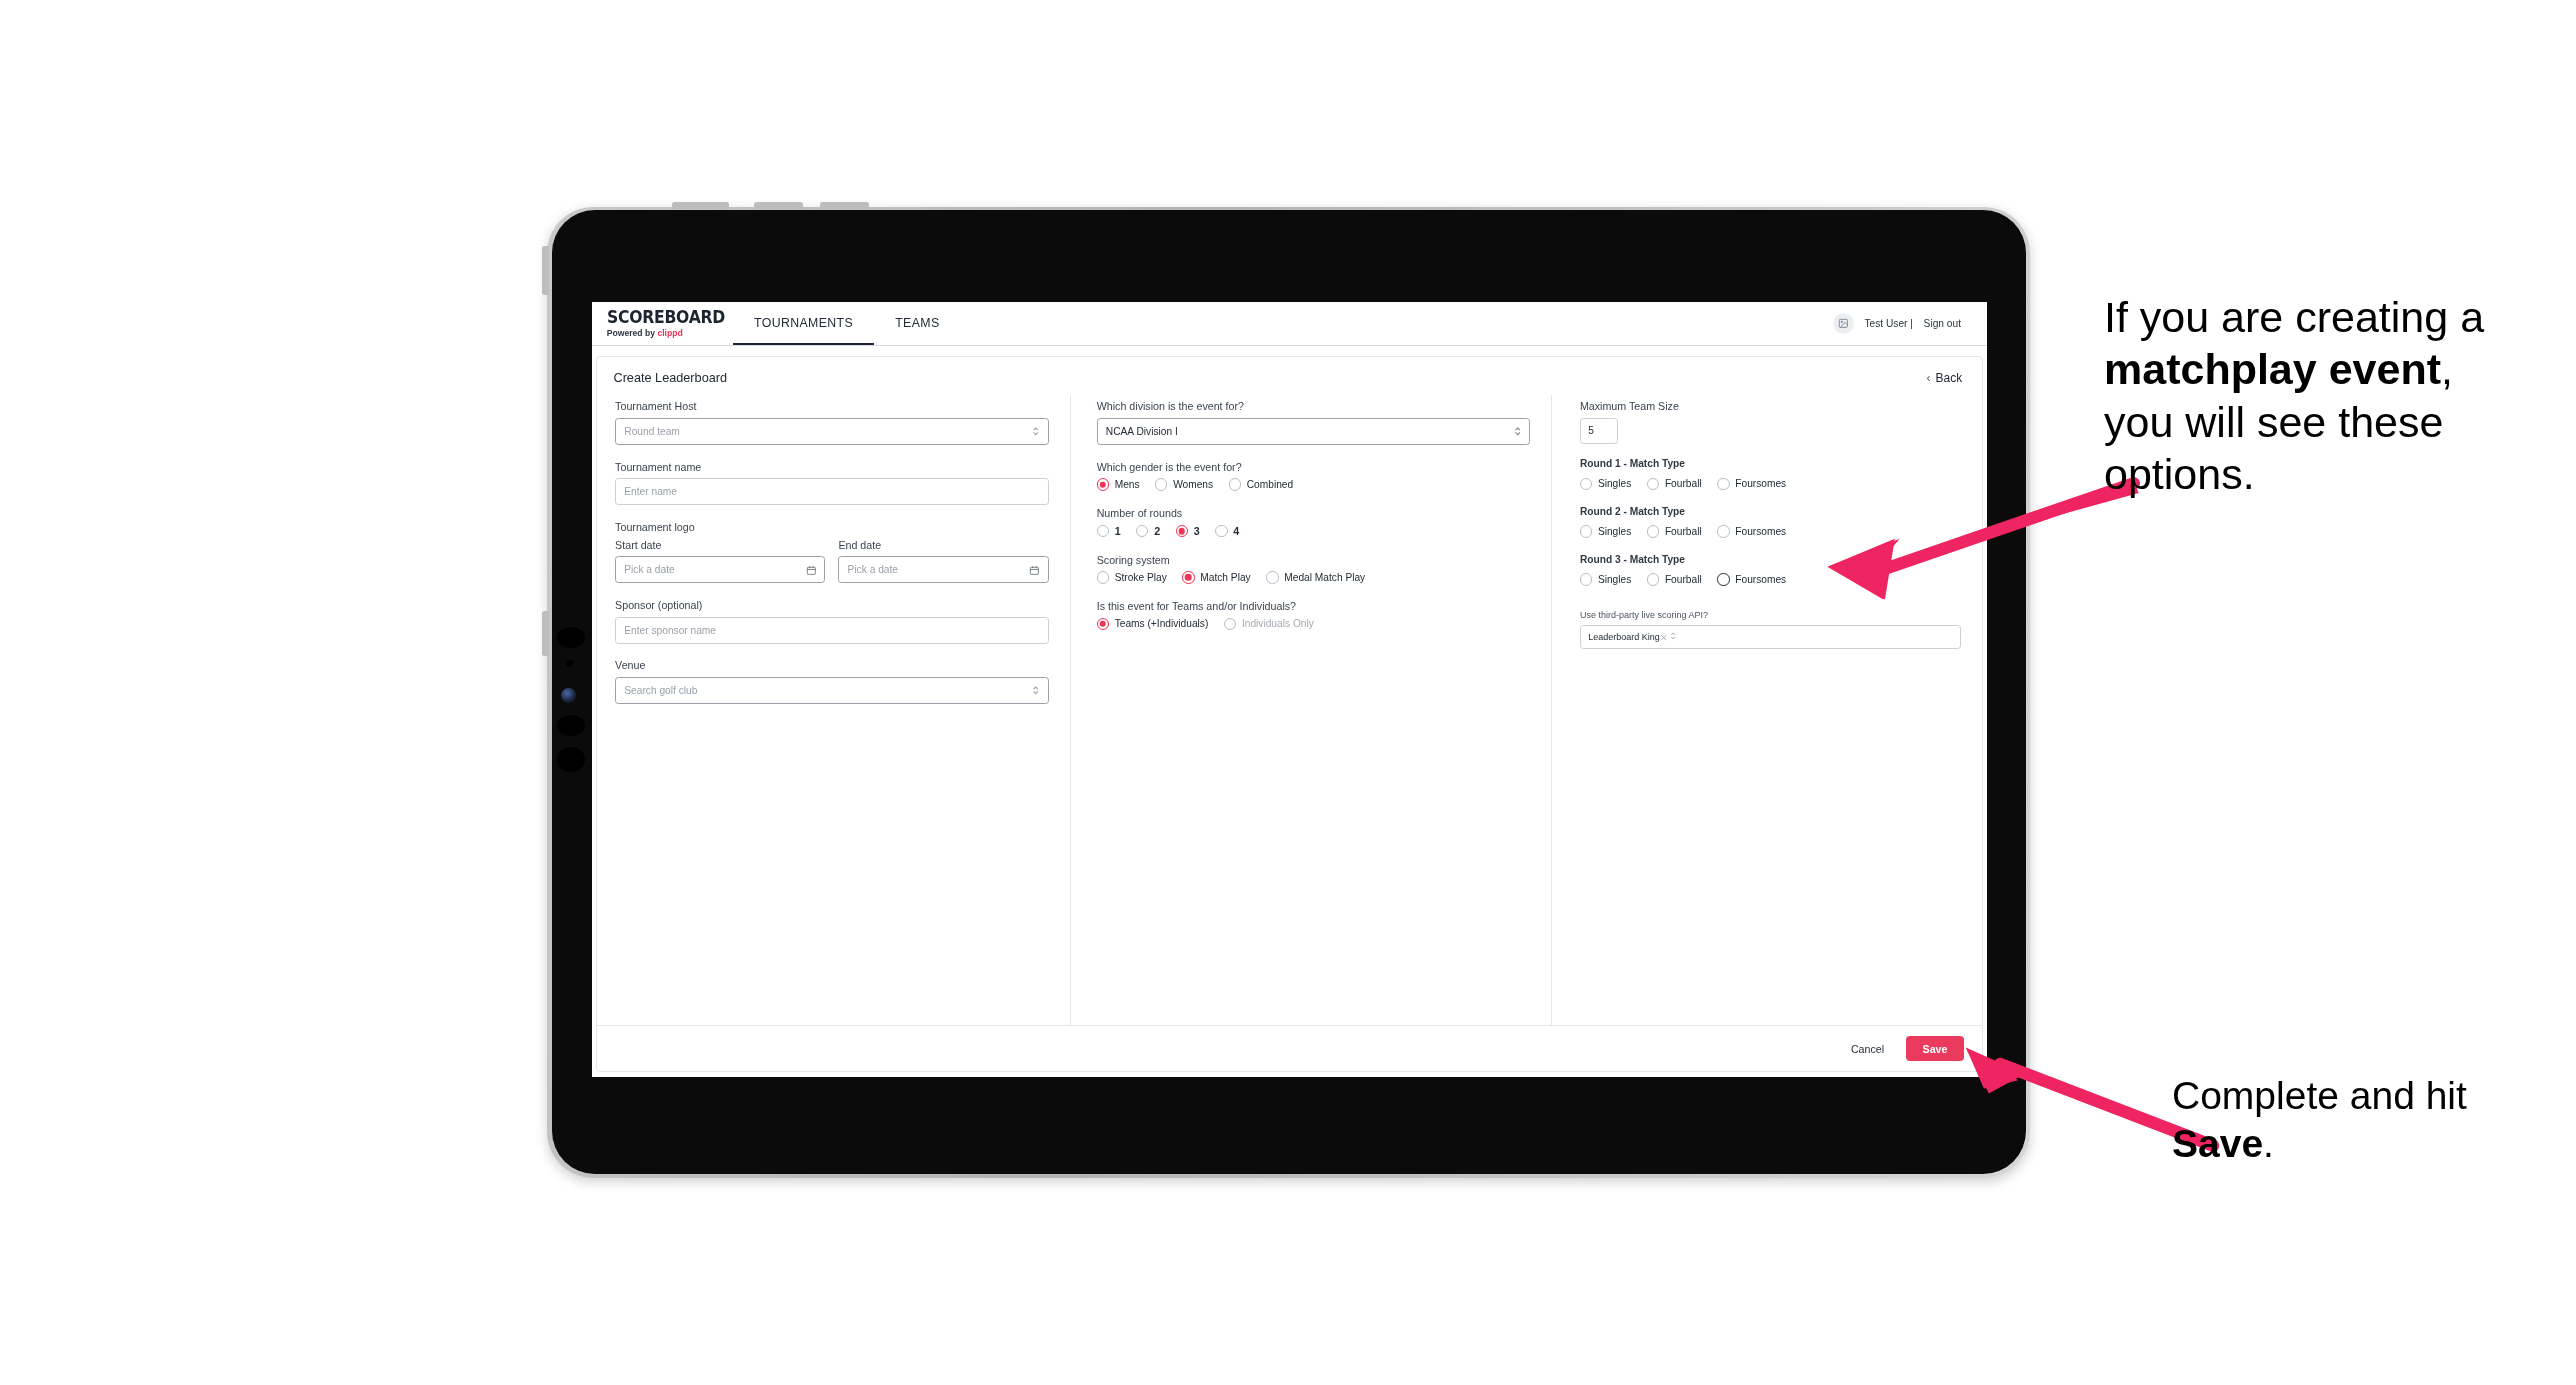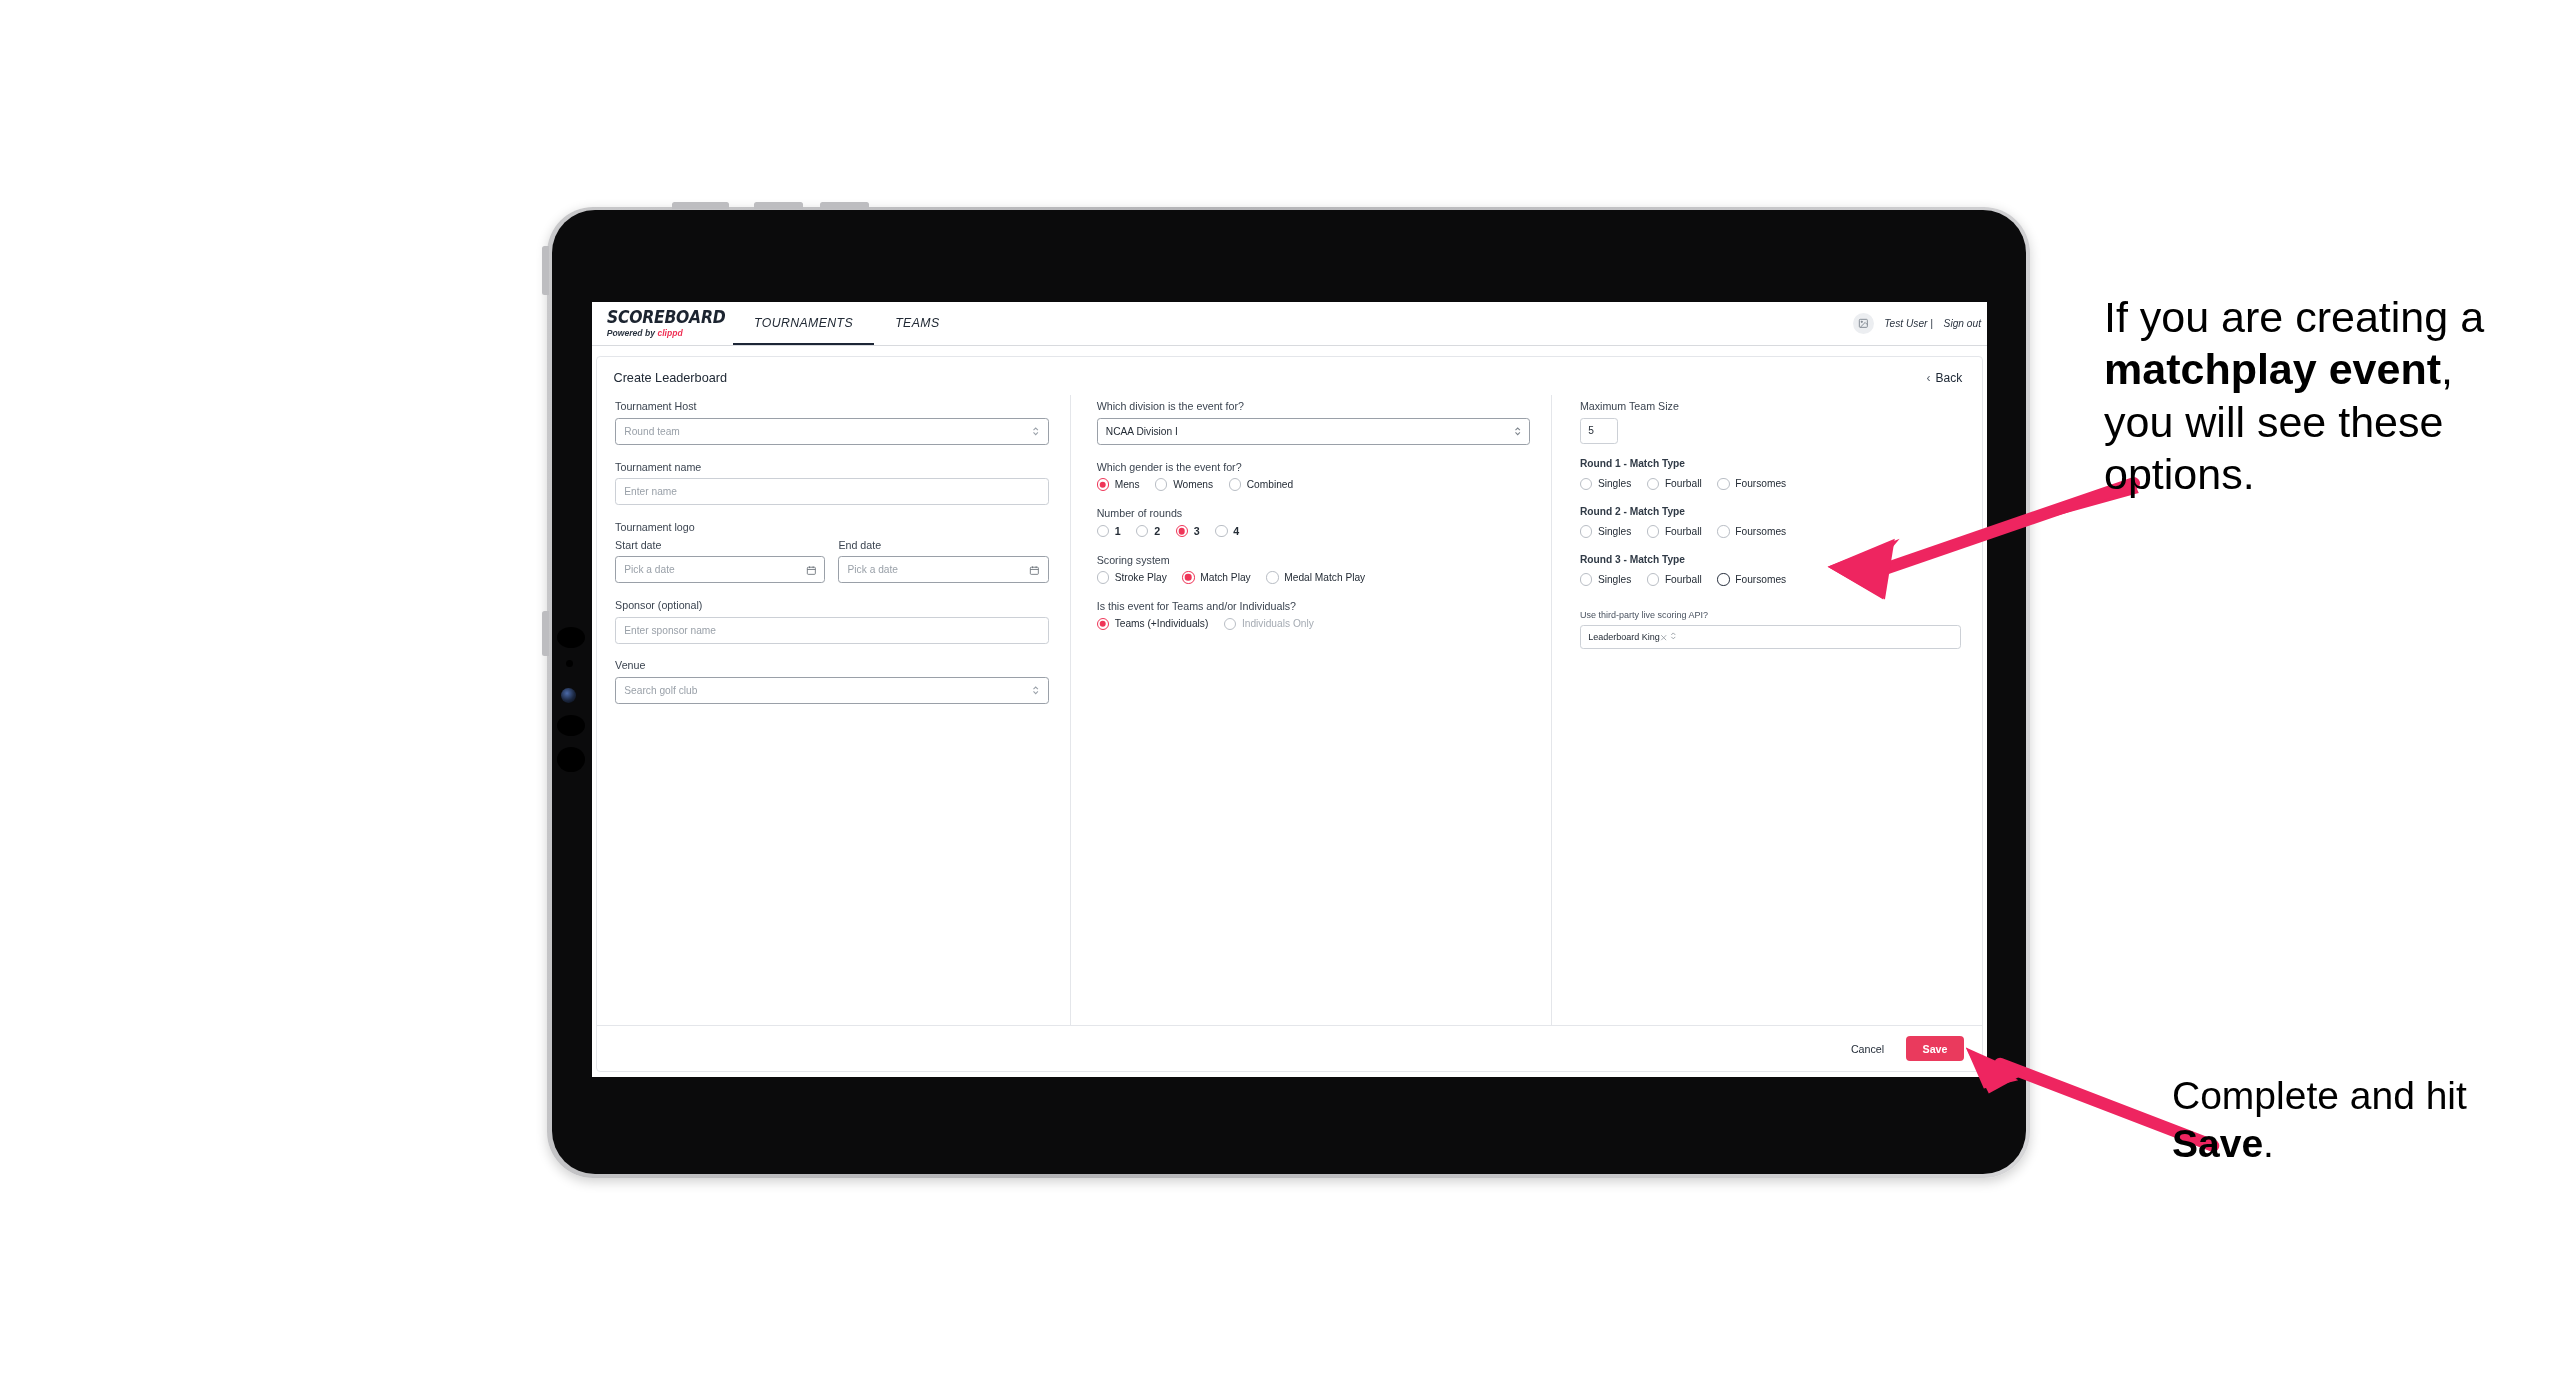--- a/index.html
+++ b/index.html
@@ -43,42 +43,42 @@
   .screen {
     position: absolute;
     left: 592px; top: 302px;
     width: 1395px; height: 775px;
     background: #ffffff;
     box-shadow: 0 0 0 0.8px rgba(0,0,0,.05);
     overflow: hidden;
   }
   .appbar {
     position: relative; height: 44px; background: #fff;
-    border-bottom: 0.8px solid #d8dade; display: flex; align-items: stretch; font-style: italic;
+    border-bottom: 0.8px solid #d8dade; display: flex; align-items: stretch;
   }
   .brand { padding: 6.6px 0 0 14.8px; width: 123px; }
   .brand-title {
     font-family: "DejaVu Sans", sans-serif;
     font-weight: 700; font-size: 17px; letter-spacing: -0.3px;
     color: #1c2430; line-height: 1; transform: scaleX(.92); transform-origin: left;
   }
   .brand-sub { font-size: 8.6px; color: #2b3440; margin-top: 2.5px; font-weight: 600; }
   .brand-sub .accent { color: #ef3054; font-weight: 700; }
 
   .navtabs { display: flex; align-items: stretch; margin-left: 18px; }
   .navtab {
     display: flex; align-items: center; padding: 0 21px;
     font-size: 12.3px; letter-spacing: 0.4px; color: #222a35;
     border-bottom: 2.5px solid transparent; cursor: pointer;
   }
   .navtab.active { border-bottom-color: #1d2636; }
 
   .appbar-right {
     margin-left: auto; display: flex; align-items: center; gap: 10.7px;
-    padding-right: 6px; font-size: 10.2px; color: #2b3440;
+    padding-right: 26px; font-size: 10.2px; color: #2b3440;
   }
   .avatar {
     width: 21px; height: 21px; border-radius: 50%; background: #eceef1;
     display: flex; align-items: center; justify-content: center;
   }
   .signout { color: #2b3440; cursor: pointer; }
 
   
   .card {
     position: absolute; left: 4.1px; top: 54px; right: 4.1px; bottom: 4.9px;

